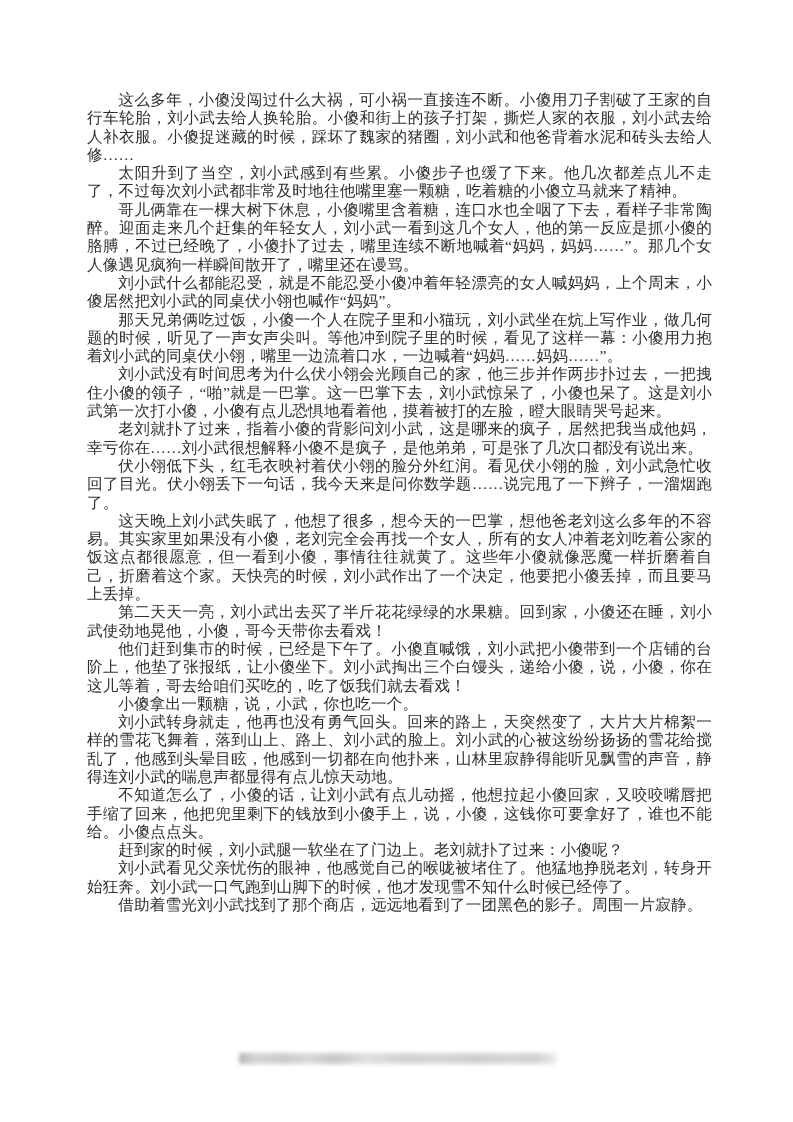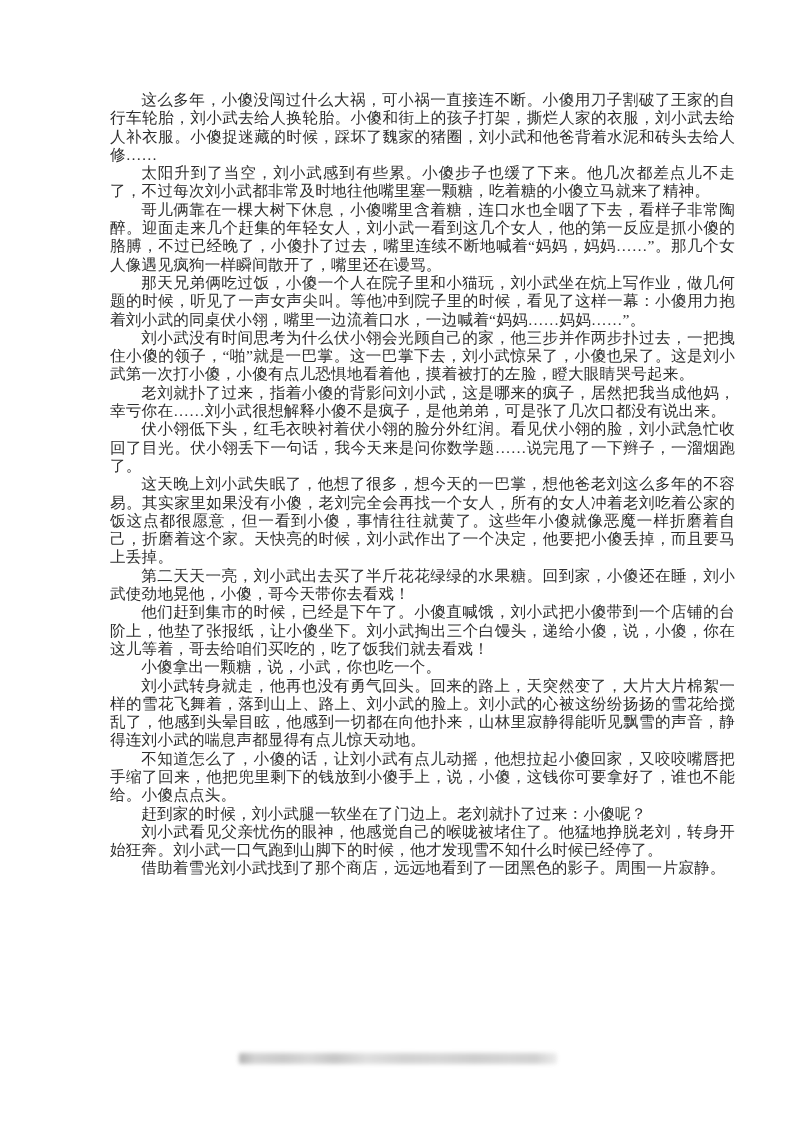--- a/index.html
+++ b/index.html
@@ -22,21 +22,20 @@
   .page-text {
     position: absolute;
     left: 87px;
     top: 91px;
     width: 625px;
     color: #2e2e2e;
     font-size: 15.6px;
     line-height: 18.3px;
     text-align: justify;
     letter-spacing: 0.2px;
-    margin-left: 23px;
   }
   .page-text p {
     margin: 0;
     padding: 0;
     text-indent: 2em;
   }
   .watermark-bar {
     position: absolute;
     left: 239px;
     top: 1053px;
@@ -52,20 +51,21 @@
   }
 </style>
 </head>
 <body>
 
 <div class="page">
   <div class="page-text">
     <p>这么多年，小傻没闯过什么大祸，可小祸一直接连不断。小傻用刀子割破了王家的自行车轮胎，刘小武去给人换轮胎。小傻和街上的孩子打架，撕烂人家的衣服，刘小武去给人补衣服。小傻捉迷藏的时候，踩坏了魏家的猪圈，刘小武和他爸背着水泥和砖头去给人修……</p>
     <p>太阳升到了当空，刘小武感到有些累。小傻步子也缓了下来。他几次都差点儿不走了，不过每次刘小武都非常及时地往他嘴里塞一颗糖，吃着糖的小傻立马就来了精神。</p>
     <p>哥儿俩靠在一棵大树下休息，小傻嘴里含着糖，连口水也全咽了下去，看样子非常陶醉。迎面走来几个赶集的年轻女人，刘小武一看到这几个女人，他的第一反应是抓小傻的胳膊，不过已经晚了，小傻扑了过去，嘴里连续不断地喊着“妈妈，妈妈……”。那几个女人像遇见疯狗一样瞬间散开了，嘴里还在谩骂。</p>
+    <p>刘小武什么都能忍受，就是不能忍受小傻冲着年轻漂亮的女人喊妈妈，上个周末，小傻居然把刘小武的同桌伏小翎也喊作“妈妈”。</p>
     <p>那天兄弟俩吃过饭，小傻一个人在院子里和小猫玩，刘小武坐在炕上写作业，做几何题的时候，听见了一声女声尖叫。等他冲到院子里的时候，看见了这样一幕：小傻用力抱着刘小武的同桌伏小翎，嘴里一边流着口水，一边喊着“妈妈……妈妈……”。</p>
     <p>刘小武没有时间思考为什么伏小翎会光顾自己的家，他三步并作两步扑过去，一把拽住小傻的领子，“啪”就是一巴掌。这一巴掌下去，刘小武惊呆了，小傻也呆了。这是刘小武第一次打小傻，小傻有点儿恐惧地看着他，摸着被打的左脸，瞪大眼睛哭号起来。</p>
     <p>老刘就扑了过来，指着小傻的背影问刘小武，这是哪来的疯子，居然把我当成他妈，幸亏你在……刘小武很想解释小傻不是疯子，是他弟弟，可是张了几次口都没有说出来。</p>
     <p>伏小翎低下头，红毛衣映衬着伏小翎的脸分外红润。看见伏小翎的脸，刘小武急忙收回了目光。伏小翎丢下一句话，我今天来是问你数学题……说完甩了一下辫子，一溜烟跑了。</p>
     <p>这天晚上刘小武失眠了，他想了很多，想今天的一巴掌，想他爸老刘这么多年的不容易。其实家里如果没有小傻，老刘完全会再找一个女人，所有的女人冲着老刘吃着公家的饭这点都很愿意，但一看到小傻，事情往往就黄了。这些年小傻就像恶魔一样折磨着自己，折磨着这个家。天快亮的时候，刘小武作出了一个决定，他要把小傻丢掉，而且要马上丢掉。</p>
     <p>第二天天一亮，刘小武出去买了半斤花花绿绿的水果糖。回到家，小傻还在睡，刘小武使劲地晃他，小傻，哥今天带你去看戏！</p>
     <p>他们赶到集市的时候，已经是下午了。小傻直喊饿，刘小武把小傻带到一个店铺的台阶上，他垫了张报纸，让小傻坐下。刘小武掏出三个白馒头，递给小傻，说，小傻，你在这儿等着，哥去给咱们买吃的，吃了饭我们就去看戏！</p>
     <p>小傻拿出一颗糖，说，小武，你也吃一个。</p>
     <p>刘小武转身就走，他再也没有勇气回头。回来的路上，天突然变了，大片大片棉絮一样的雪花飞舞着，落到山上、路上、刘小武的脸上。刘小武的心被这纷纷扬扬的雪花给搅乱了，他感到头晕目眩，他感到一切都在向他扑来，山林里寂静得能听见飘雪的声音，静得连刘小武的喘息声都显得有点儿惊天动地。</p>
     <p>不知道怎么了，小傻的话，让刘小武有点儿动摇，他想拉起小傻回家，又咬咬嘴唇把手缩了回来，他把兜里剩下的钱放到小傻手上，说，小傻，这钱你可要拿好了，谁也不能给。小傻点点头。</p>

